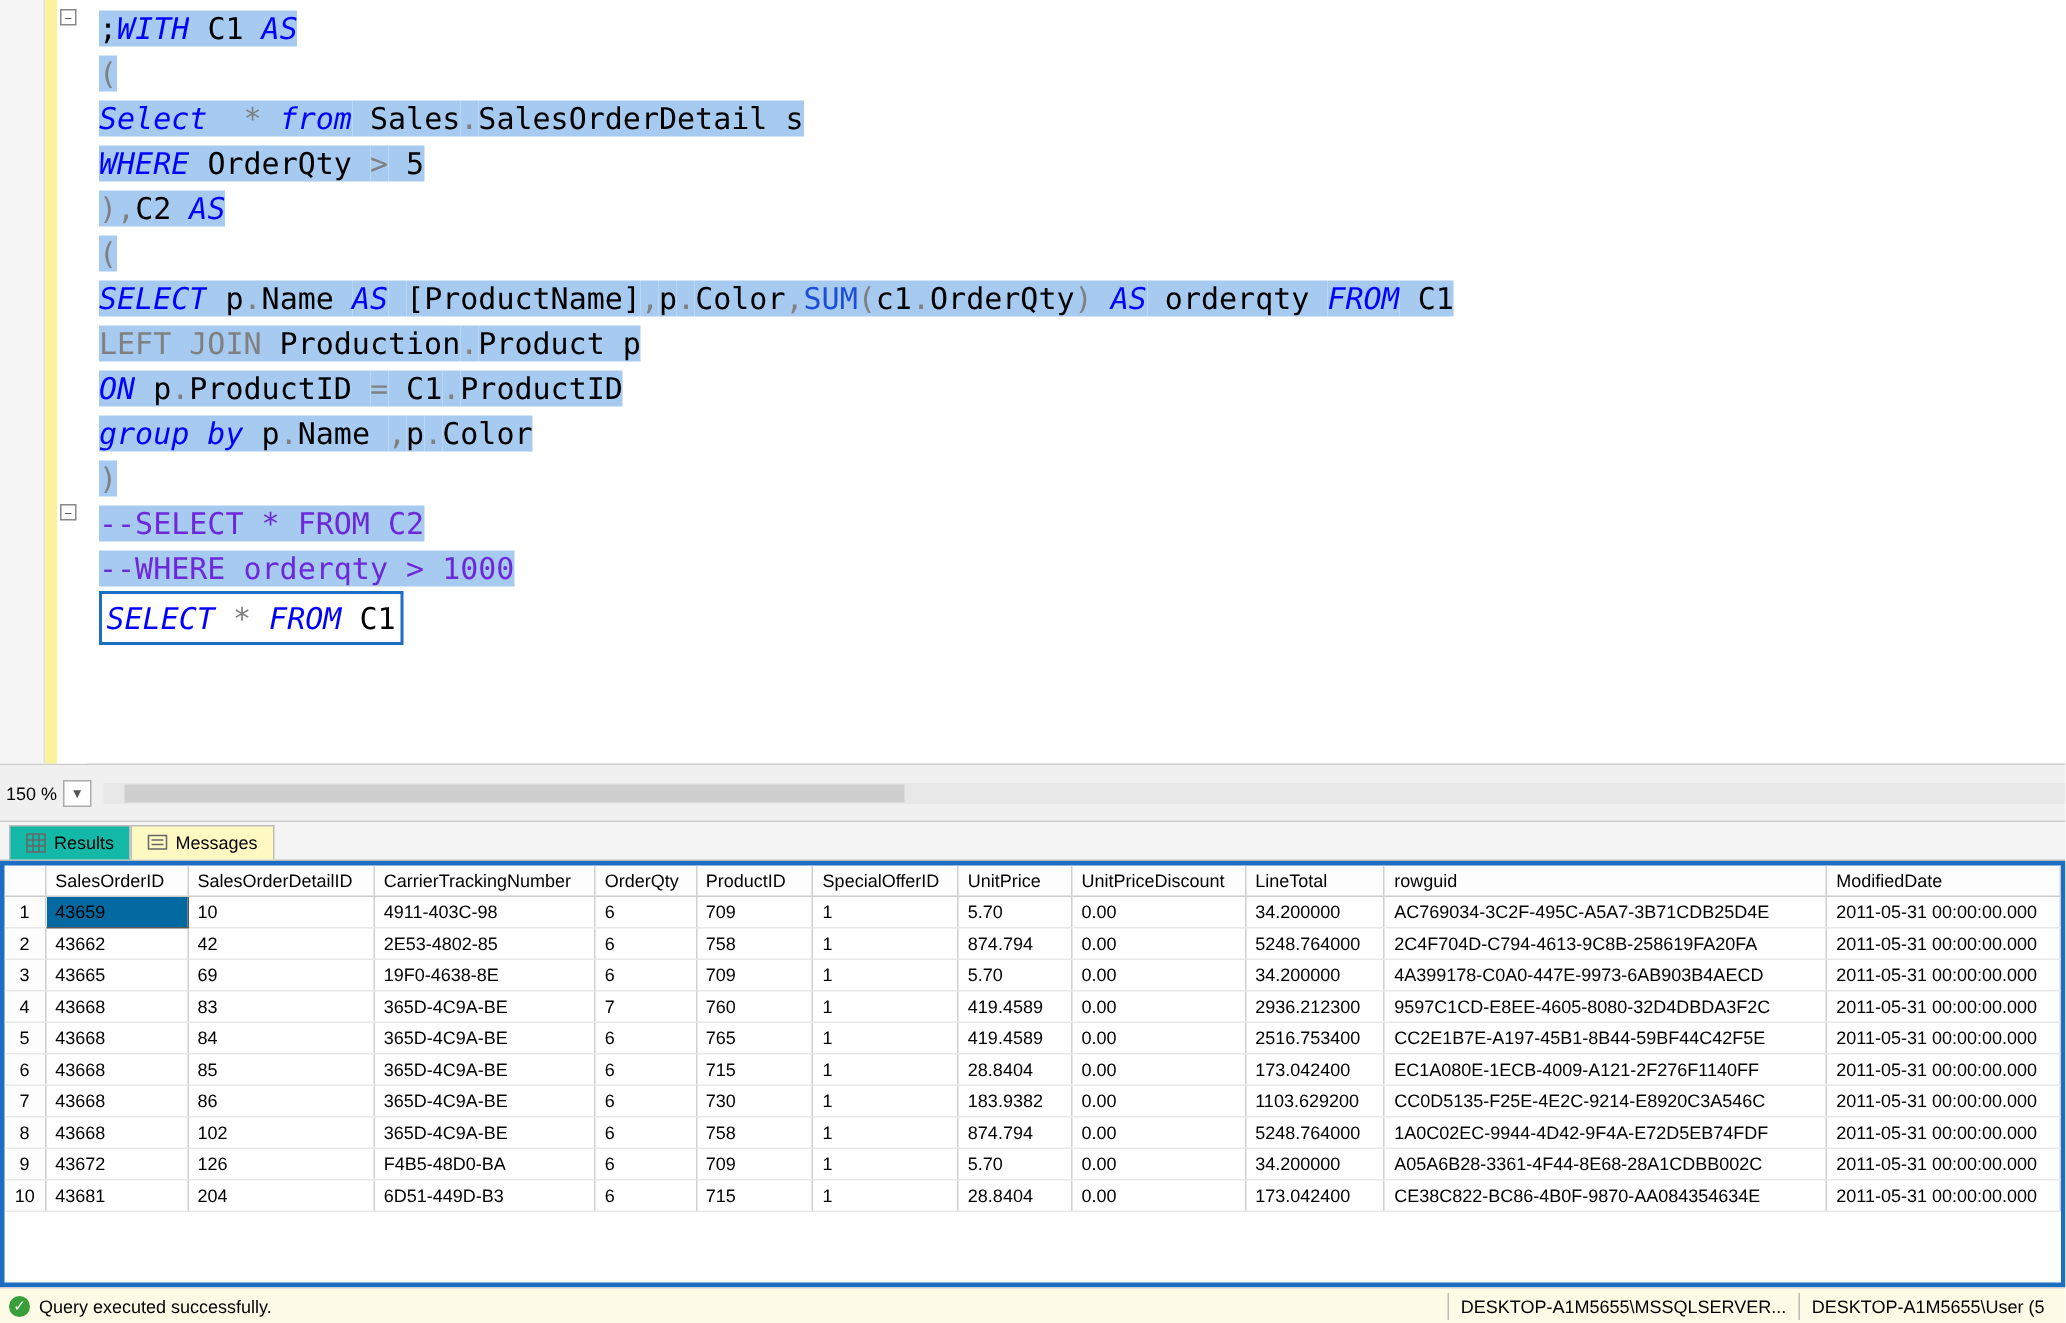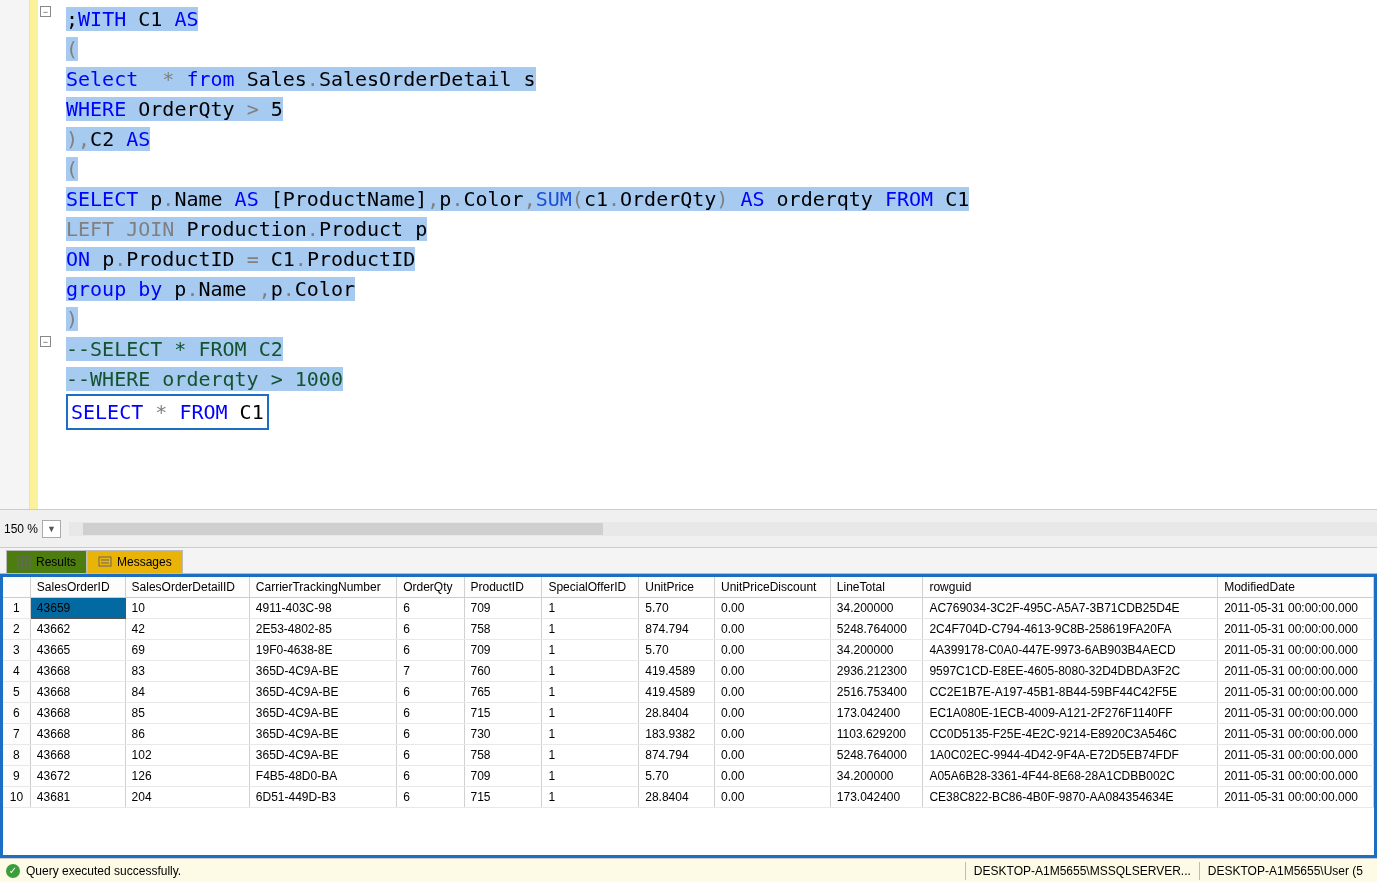--- a/index.html
+++ b/index.html
@@ -51,23 +51,23 @@
 }
 .code {
   flex: 1;
   font-family: Consolas, monospace;
   font-size: 20px;
   line-height: 30px;
   padding: 4px 0 0 8px;
   white-space: pre;
   overflow: hidden;
 }
-.kw { color: #0000ff; }
+.kw { color: #0000ff; font-style: italic; }
 .func { color: #1d4ed8; }
-.cm { color: #14532d; }
+.cm { color: #6d28d9; }
 .gray { color: #808080; }
 .sel { background: #a6caf0; }
 .box-hl { border: 2px solid #1b6ec2; display: inline-block; padding: 1px 3px; }
 
 .zoom-bar {
   display: flex;
   align-items: center;
   height: 38px;
   padding-left: 4px;
   background: #f0f0f0;
@@ -105,26 +105,26 @@
   height: 26px;
   padding-left: 6px;
 }
 .tab {
   display: flex;
   align-items: center;
   gap: 5px;
   padding: 3px 10px;
   border: 1px solid #bbb;
   border-bottom: none;
-  background: #eab308;
+  background: #fef9c3;
   margin-top: 2px;
   font-size: 12px;
   cursor: pointer;
 }
-.tab.active { background: #4d7c0f; }
+.tab.active { background: #14b8a6; }
 .tab-icon { width: 14px; height: 14px; display: inline-flex; align-items: center; justify-content: center; }
 
 .grid-wrap {
   flex: 1;
   overflow: hidden;
   border: 3px solid #1b6ec2;
   border-top: 3px solid #1b6ec2;
 }
 .grid {
   width: 100%;

